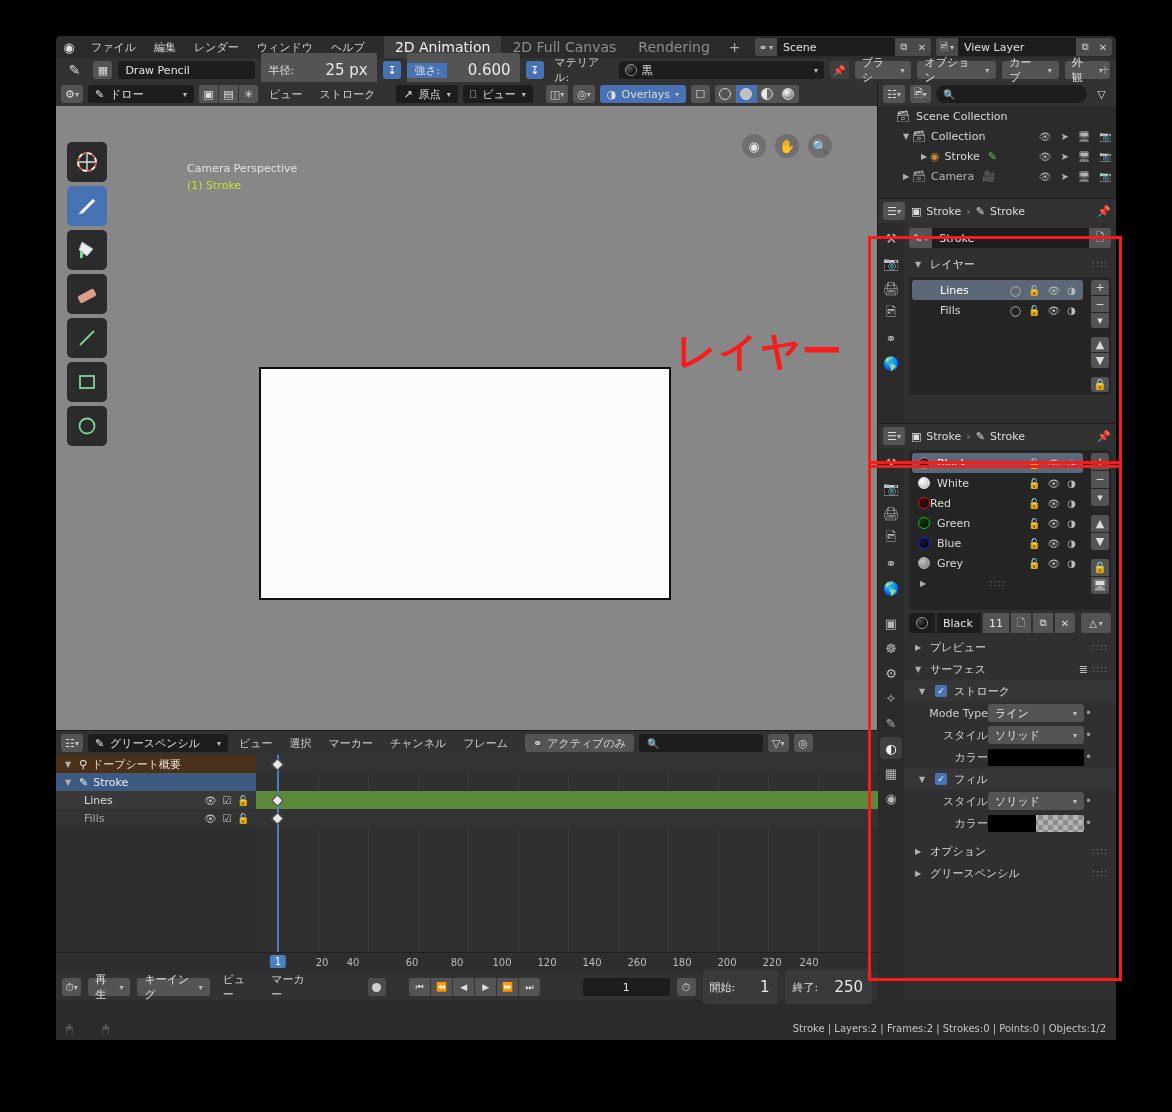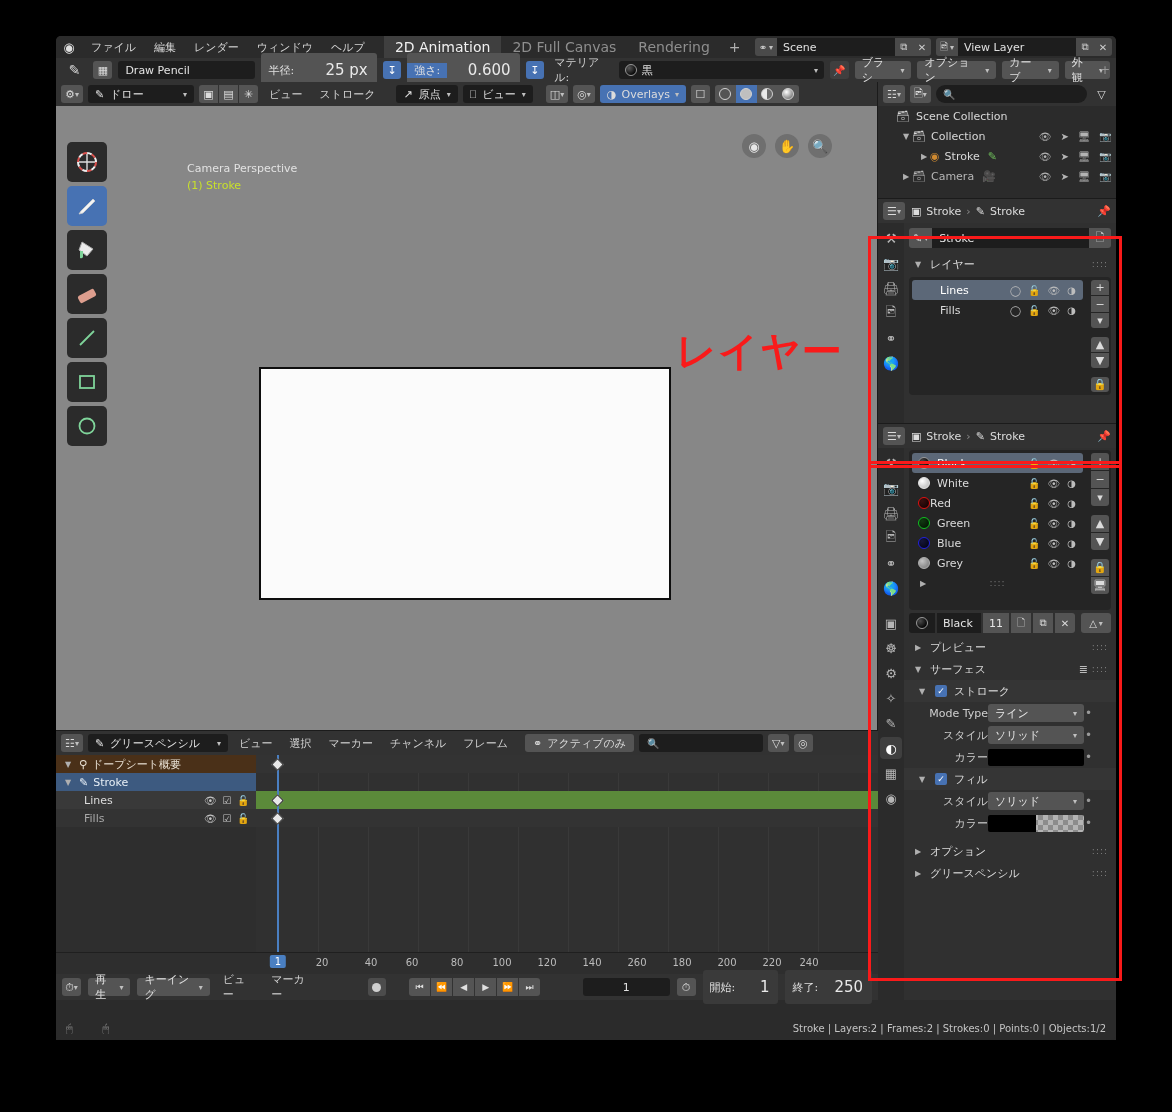--- a/index.html
+++ b/index.html
@@ -633,21 +633,21 @@
             <div class="playhead" style="left:21px"></div>
             <div class="diamond" style="left:17px; top:5px"></div>
             <div class="diamond" style="left:17px; top:41px"></div>
             <div class="diamond" style="left:17px; top:59px"></div>
           </div>
         </div>
 
         <div class="ds-ruler">
           <div class="frame-badge" style="left:222px">1</div>
           <div class="tick" style="left:266px">20</div>
-          <div class="tick" style="left:315px">40</div>
+          <div class="tick" style="left:297px">40</div>
           <div class="tick" style="left:356px">60</div>
           <div class="tick" style="left:401px">80</div>
           <div class="tick" style="left:446px">100</div>
           <div class="tick" style="left:491px">120</div>
           <div class="tick" style="left:536px">140</div>
           <div class="tick" style="left:581px">260</div>
           <div class="tick" style="left:626px">180</div>
           <div class="tick" style="left:671px">200</div>
           <div class="tick" style="left:716px">220</div>
           <div class="tick" style="left:753px">240</div>

